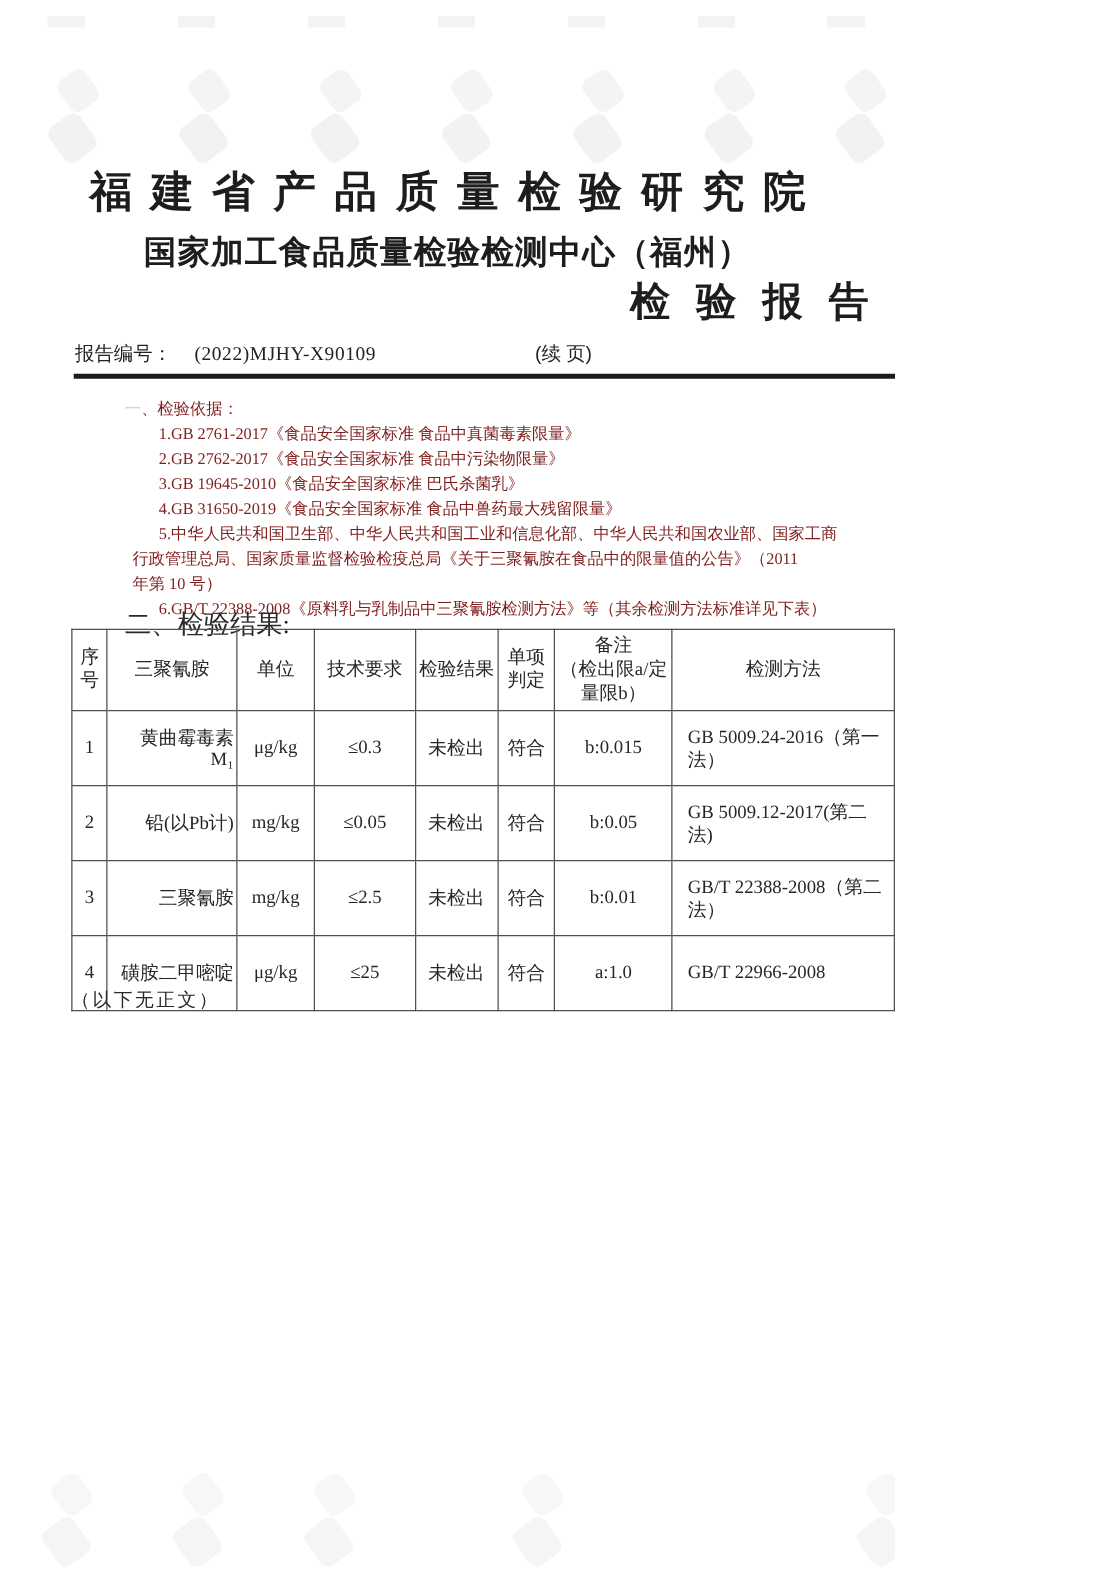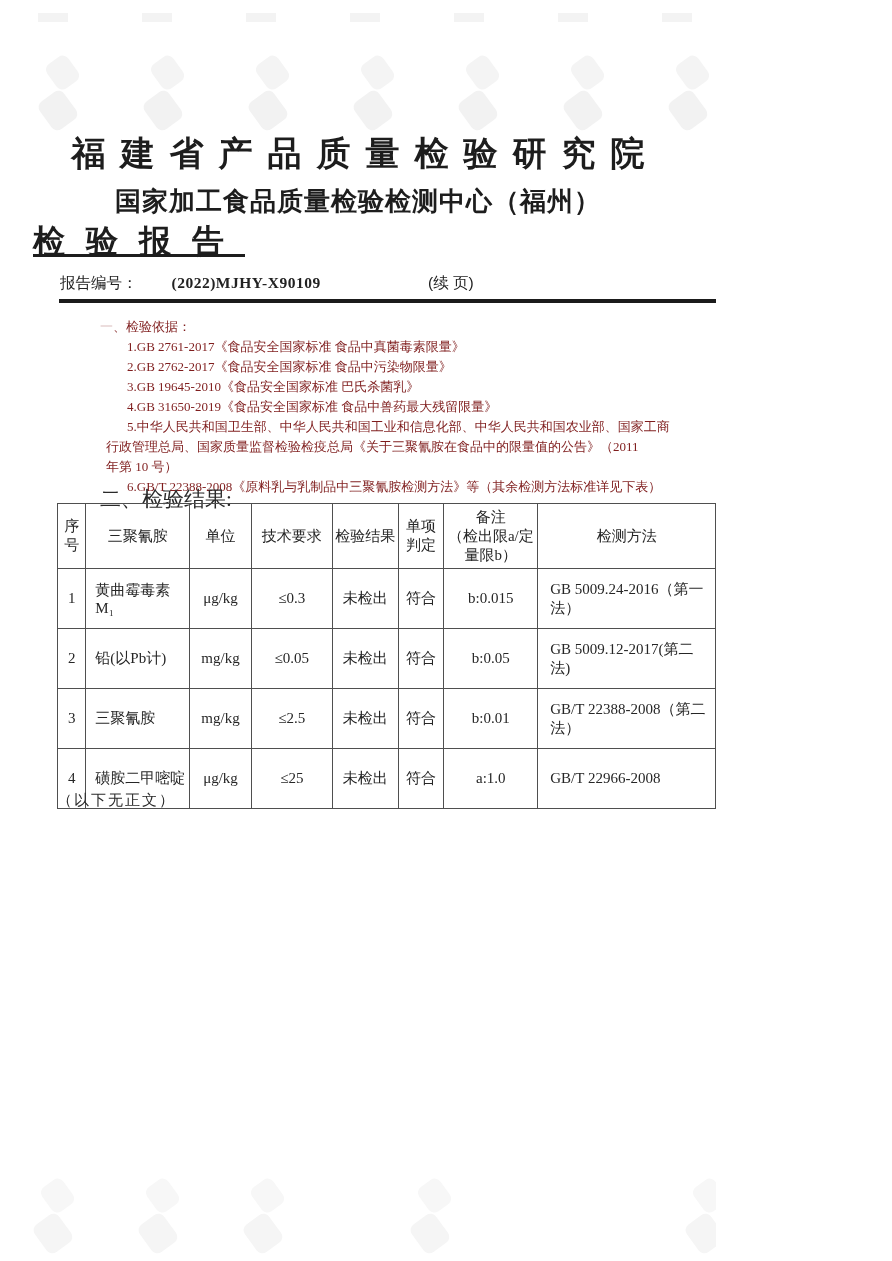--- a/index.html
+++ b/index.html
@@ -17,45 +17,45 @@
     background:#f4f4f4;border-radius:7px;}
   .wm.dim::before{background:#f5f5f5;}
   .wm.dim::after{background:#f7f7f7;}
   
   .t1{position:absolute;top:131px;left:0;width:100%;text-align:center;
     font-family:"Liberation Sans",sans-serif;font-weight:bold;color:#1d1d1d;
     font-size:34px;letter-spacing:15px;text-indent:15px;white-space:nowrap;}
   .t2{position:absolute;top:184px;left:0;width:100%;text-align:center;
     font-family:"Liberation Sans",sans-serif;font-weight:bold;color:#1d1d1d;
     font-size:26px;letter-spacing:1px;white-space:nowrap;}
-  .t3{position:absolute;top:220px;left:12px;width:100%;text-align:left;
+  .t3{position:absolute;top:220px;left:0;width:100%;text-align:right;
     font-family:"Liberation Sans",sans-serif;font-weight:bold;color:#1d1d1d;
-    font-size:32px;letter-spacing:21px;text-indent:21px;white-space:nowrap;text-decoration:underline;}
+    font-size:32px;letter-spacing:21px;text-indent:21px;white-space:nowrap;}
   
   .meta{position:absolute;top:273px;left:60px;width:777px;height:22px;font-size:15.5px;color:#222;}
   .meta .lbl{font-family:"Liberation Sans",sans-serif;}
-  .meta .num{margin-left:34px;letter-spacing:0.5px;font-weight:bold;}
+  .meta .num{margin-left:18px;letter-spacing:0.5px;}
   .meta .cont{position:absolute;left:368px;top:0;font-family:"Liberation Sans",sans-serif;}
   .meta .pg{position:absolute;right:25px;top:0;font-family:"Liberation Sans",sans-serif;white-space:pre;}
   .rule{position:absolute;top:299px;left:59px;width:779px;height:4px;background:#1b1b1b;}
   
   .basis{position:absolute;top:317px;left:60px;width:782px;font-size:13px;line-height:20px;color:#7f1d1d;}
   .basis .hd{margin-left:40px;}
   .basis .hd .faint{opacity:0.3;}
   .basis .li{margin-left:67px;}
   .basis .li.cont{margin-left:46px;}
   
   .res-hd{position:absolute;top:485px;left:100px;font-size:21px;color:#2a2a2a;}
   table.results{position:absolute;top:503px;left:57px;border-collapse:collapse;
     table-layout:fixed;font-size:15px;color:#262626;}
   table.results th,table.results td{border:1px solid #4f4f4f;text-align:center;
     vertical-align:middle;padding:2px;overflow:hidden;}
   table.results th{font-weight:normal;white-space:pre-line;height:60px;line-height:19px;}
   table.results td{height:55px;}
-  table.results td:nth-child(2){text-align:left;padding-left:9px;}
+  table.results td:nth-child(2){text-align:right;padding-left:9px;}
   table.results td:nth-child(8){text-align:left;padding-left:12px;}
   .end-note{position:absolute;top:791px;left:57px;width:776px;text-align:left;
     font-size:15px;letter-spacing:2px;color:#2a2a2a;}
   
   .seal-circle{position:absolute;left:805px;top:400px;width:220px;height:220px;
     border:4px solid rgba(207,70,62,0.72);border-radius:50%;}
   .seal-char{position:absolute;font-family:"Liberation Sans",sans-serif;font-weight:bold;
     font-size:20px;color:rgba(198,55,48,0.8);text-shadow:0 0 1px rgba(198,55,48,0.45);}
   .seal-label{position:absolute;left:794px;top:541px;font-family:"Liberation Sans",sans-serif;
     font-weight:bold;font-size:19px;letter-spacing:4px;color:rgba(198,55,48,0.85);

